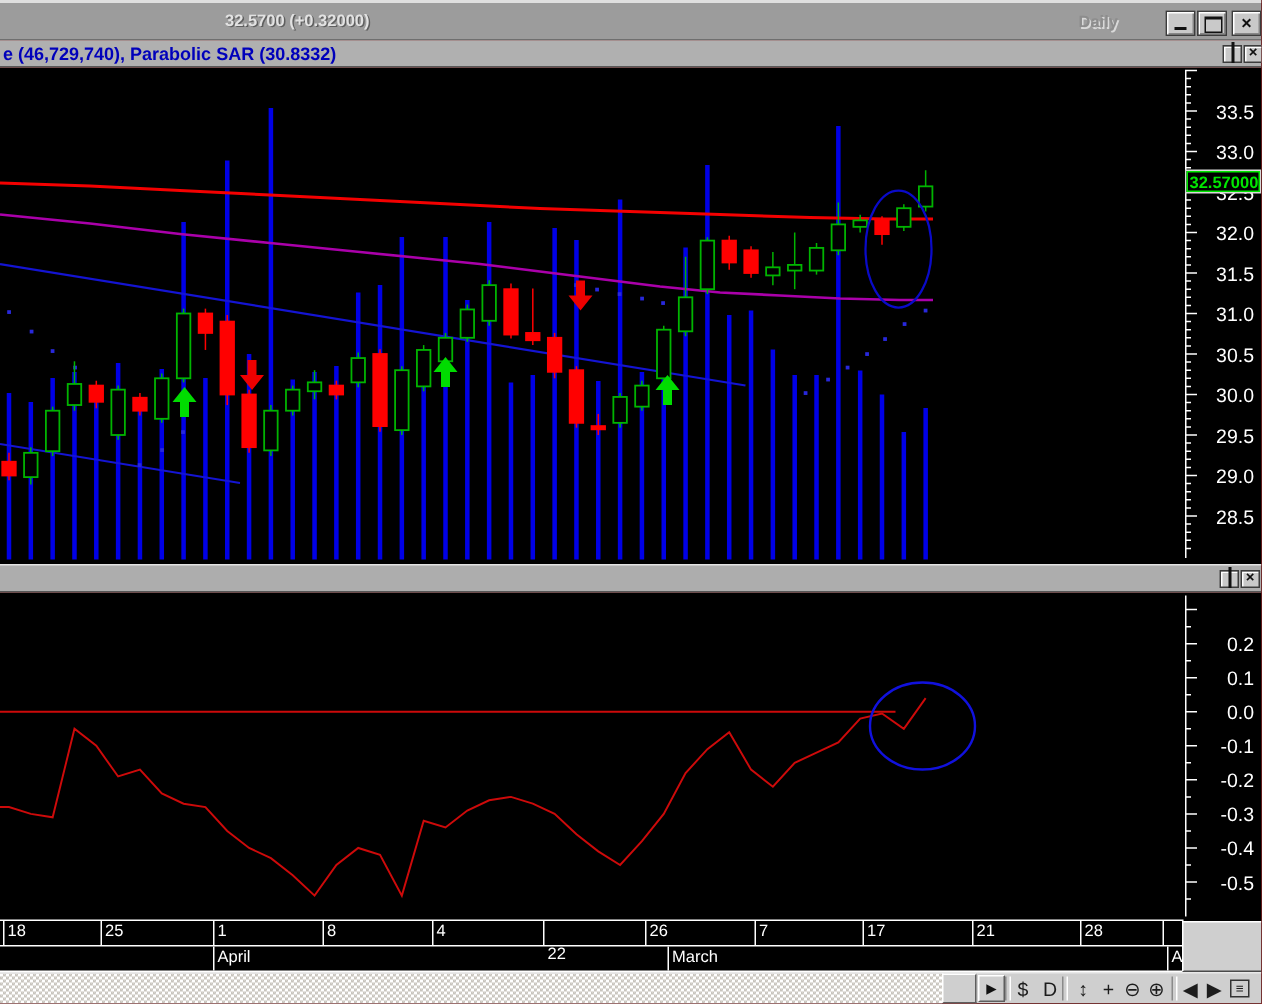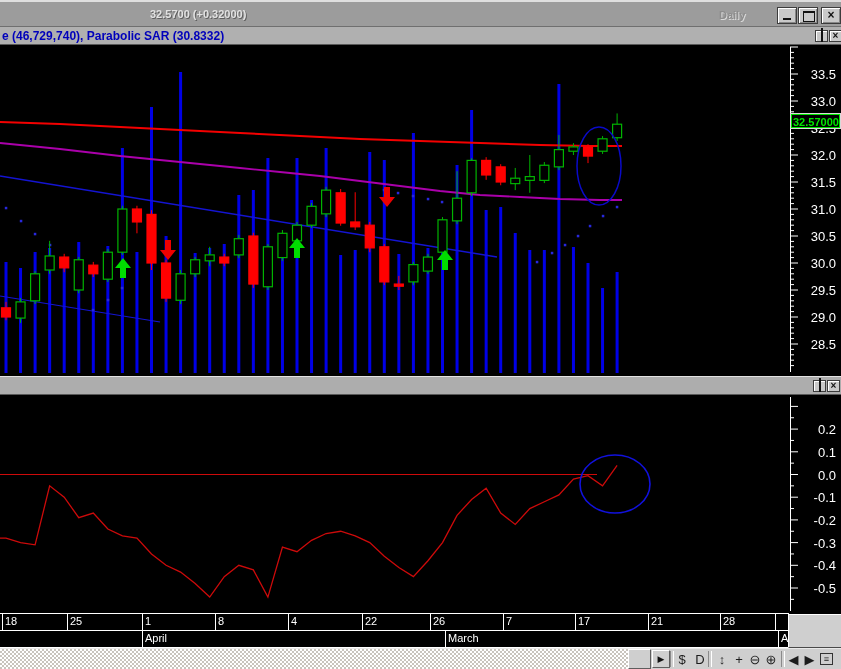--- a/index.html
+++ b/index.html
@@ -362,21 +362,21 @@
       <div class="dlabel" style="left:5px;top:2px;">18</div>
       <div class="dsep" style="left:67px;top:1px;height:16px;"></div>
       <div class="dlabel" style="left:70px;top:2px;">25</div>
       <div class="dsep" style="left:142px;top:1px;height:16px;"></div>
       <div class="dlabel" style="left:145px;top:2px;">1</div>
       <div class="dsep" style="left:215px;top:1px;height:16px;"></div>
       <div class="dlabel" style="left:218px;top:2px;">8</div>
       <div class="dsep" style="left:288px;top:1px;height:16px;"></div>
       <div class="dlabel" style="left:291px;top:2px;">4</div>
       <div class="dsep" style="left:362px;top:1px;height:16px;"></div>
-      <div class="dlabel" style="left:365px;top:2px;">22</div>
+      <div class="dlabel" style="left:365px;top:17px;">22</div>
       <div class="dsep" style="left:430px;top:1px;height:16px;"></div>
       <div class="dlabel" style="left:433px;top:2px;">26</div>
       <div class="dsep" style="left:503px;top:1px;height:16px;"></div>
       <div class="dlabel" style="left:506px;top:2px;">7</div>
       <div class="dsep" style="left:575px;top:1px;height:16px;"></div>
       <div class="dlabel" style="left:578px;top:2px;">17</div>
       <div class="dsep" style="left:648px;top:1px;height:16px;"></div>
       <div class="dlabel" style="left:651px;top:2px;">21</div>
       <div class="dsep" style="left:720px;top:1px;height:16px;"></div>
       <div class="dlabel" style="left:723px;top:2px;">28</div>

